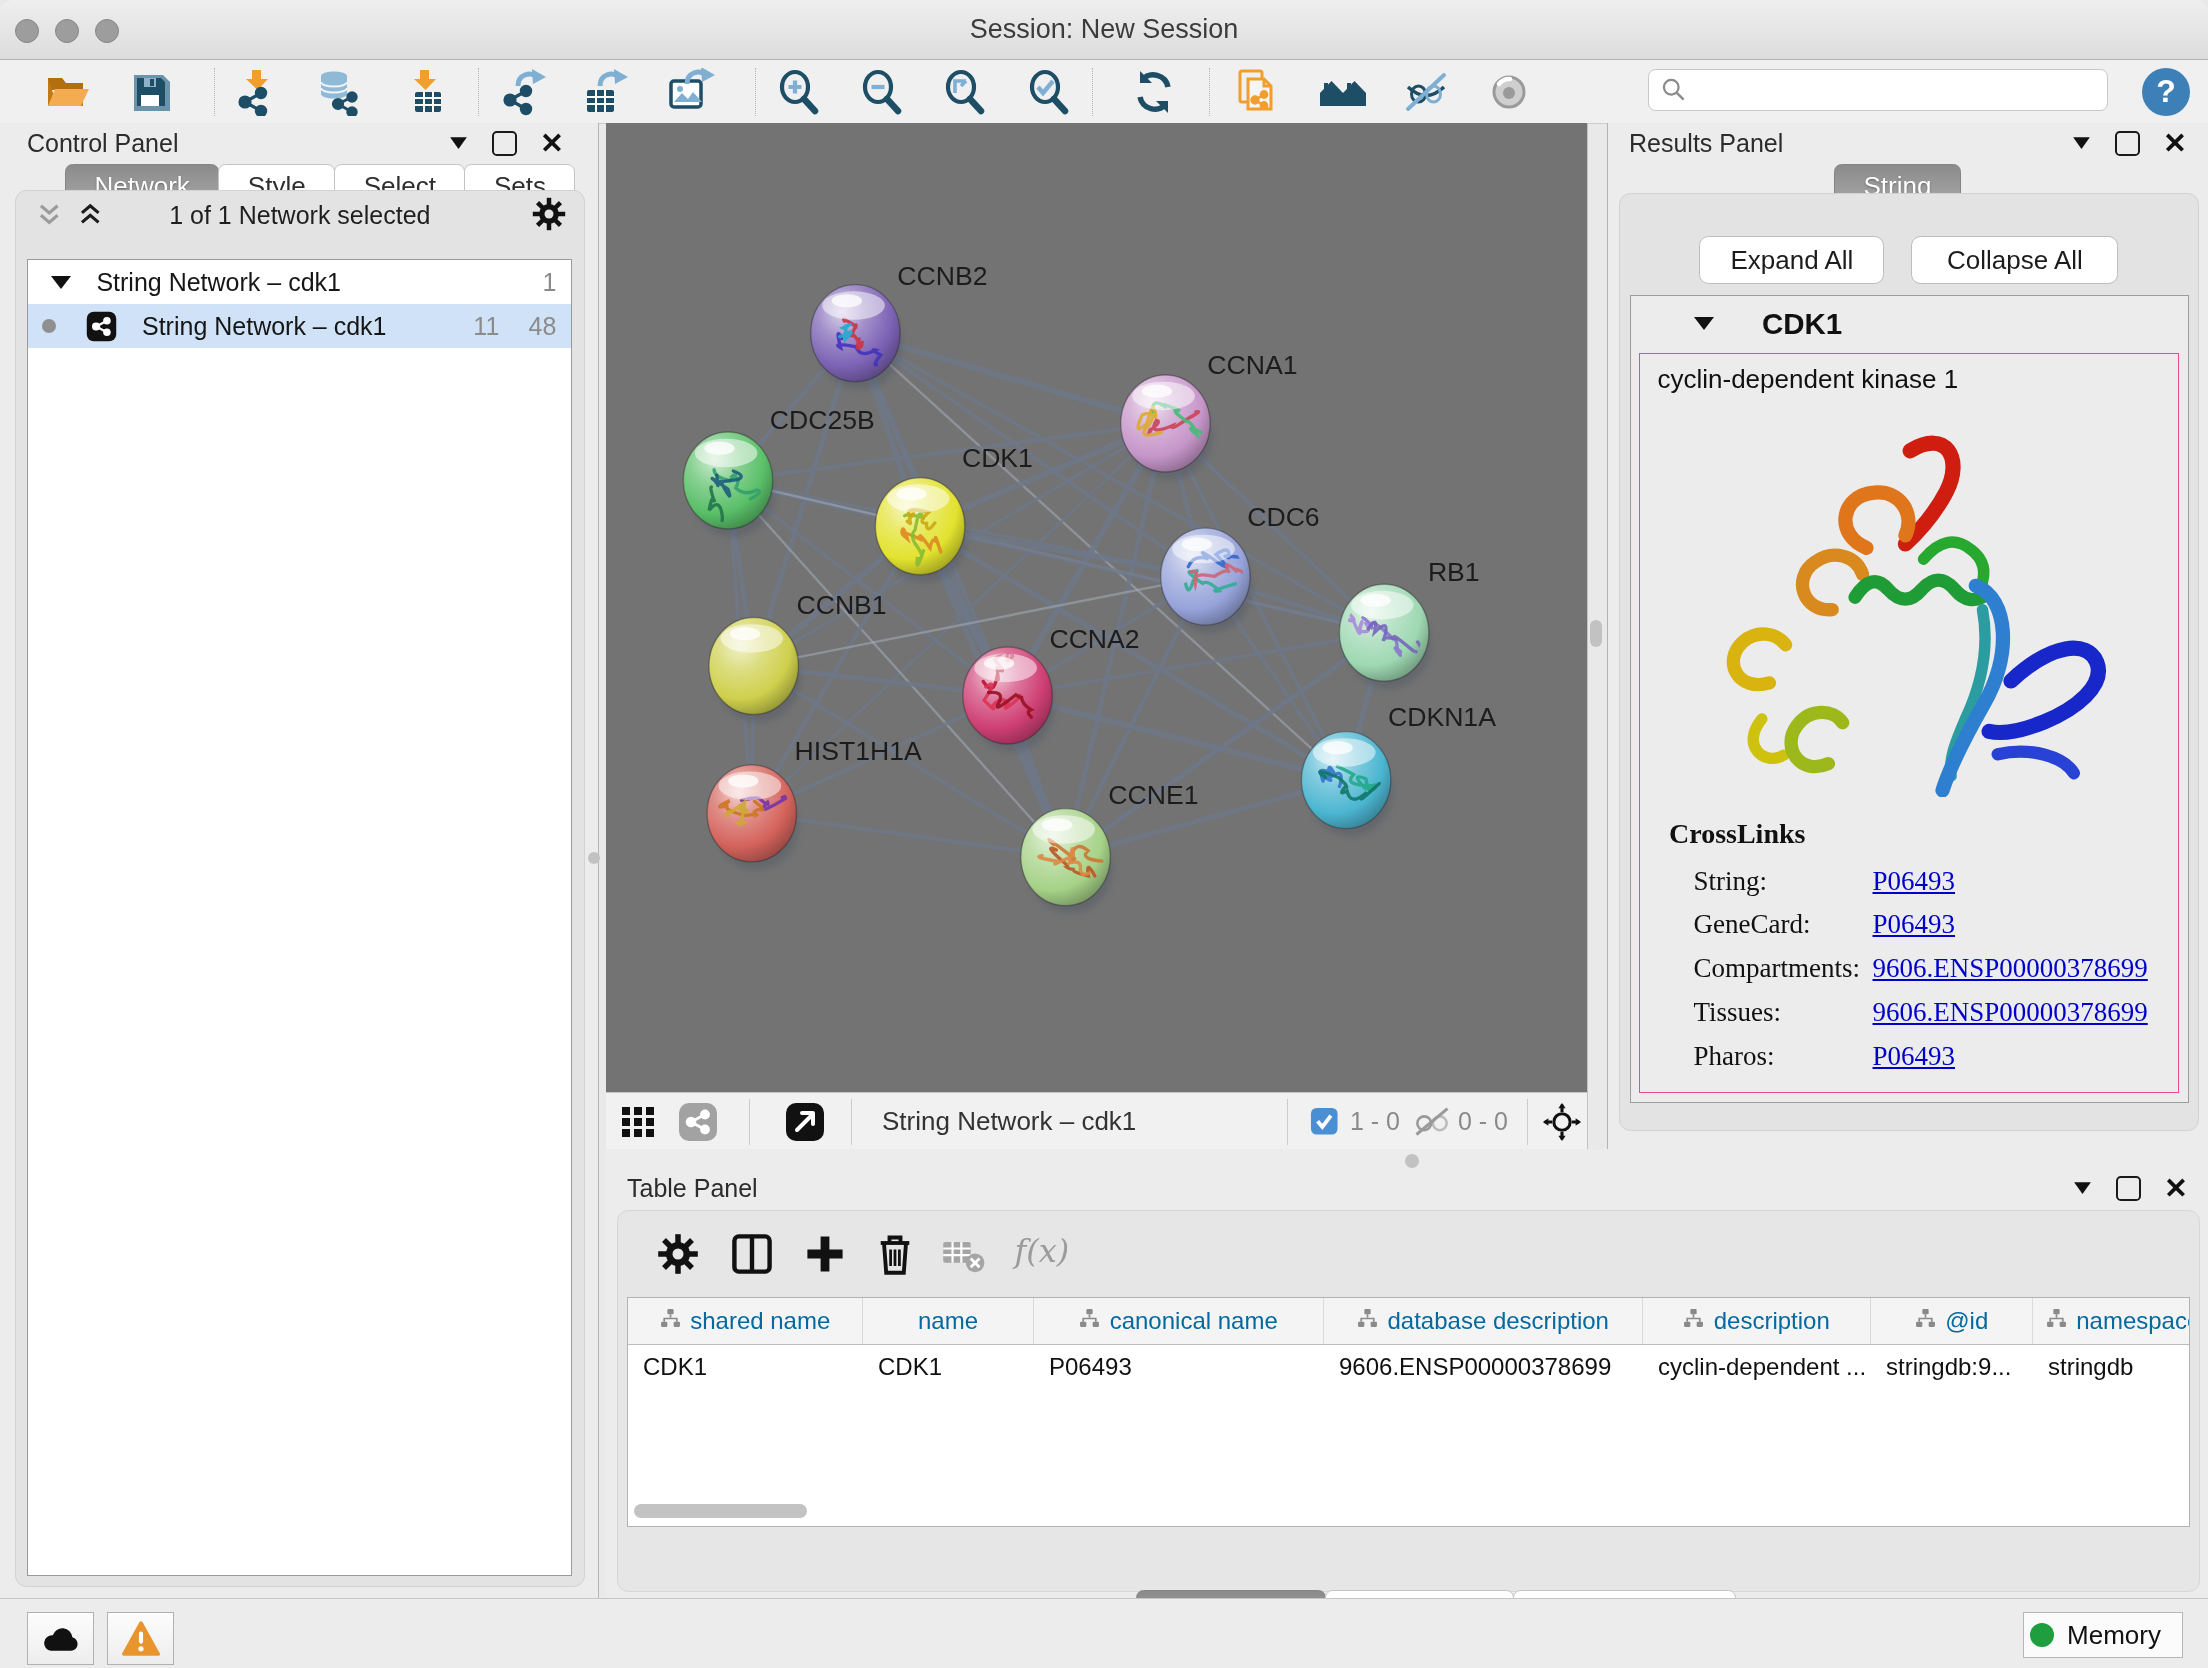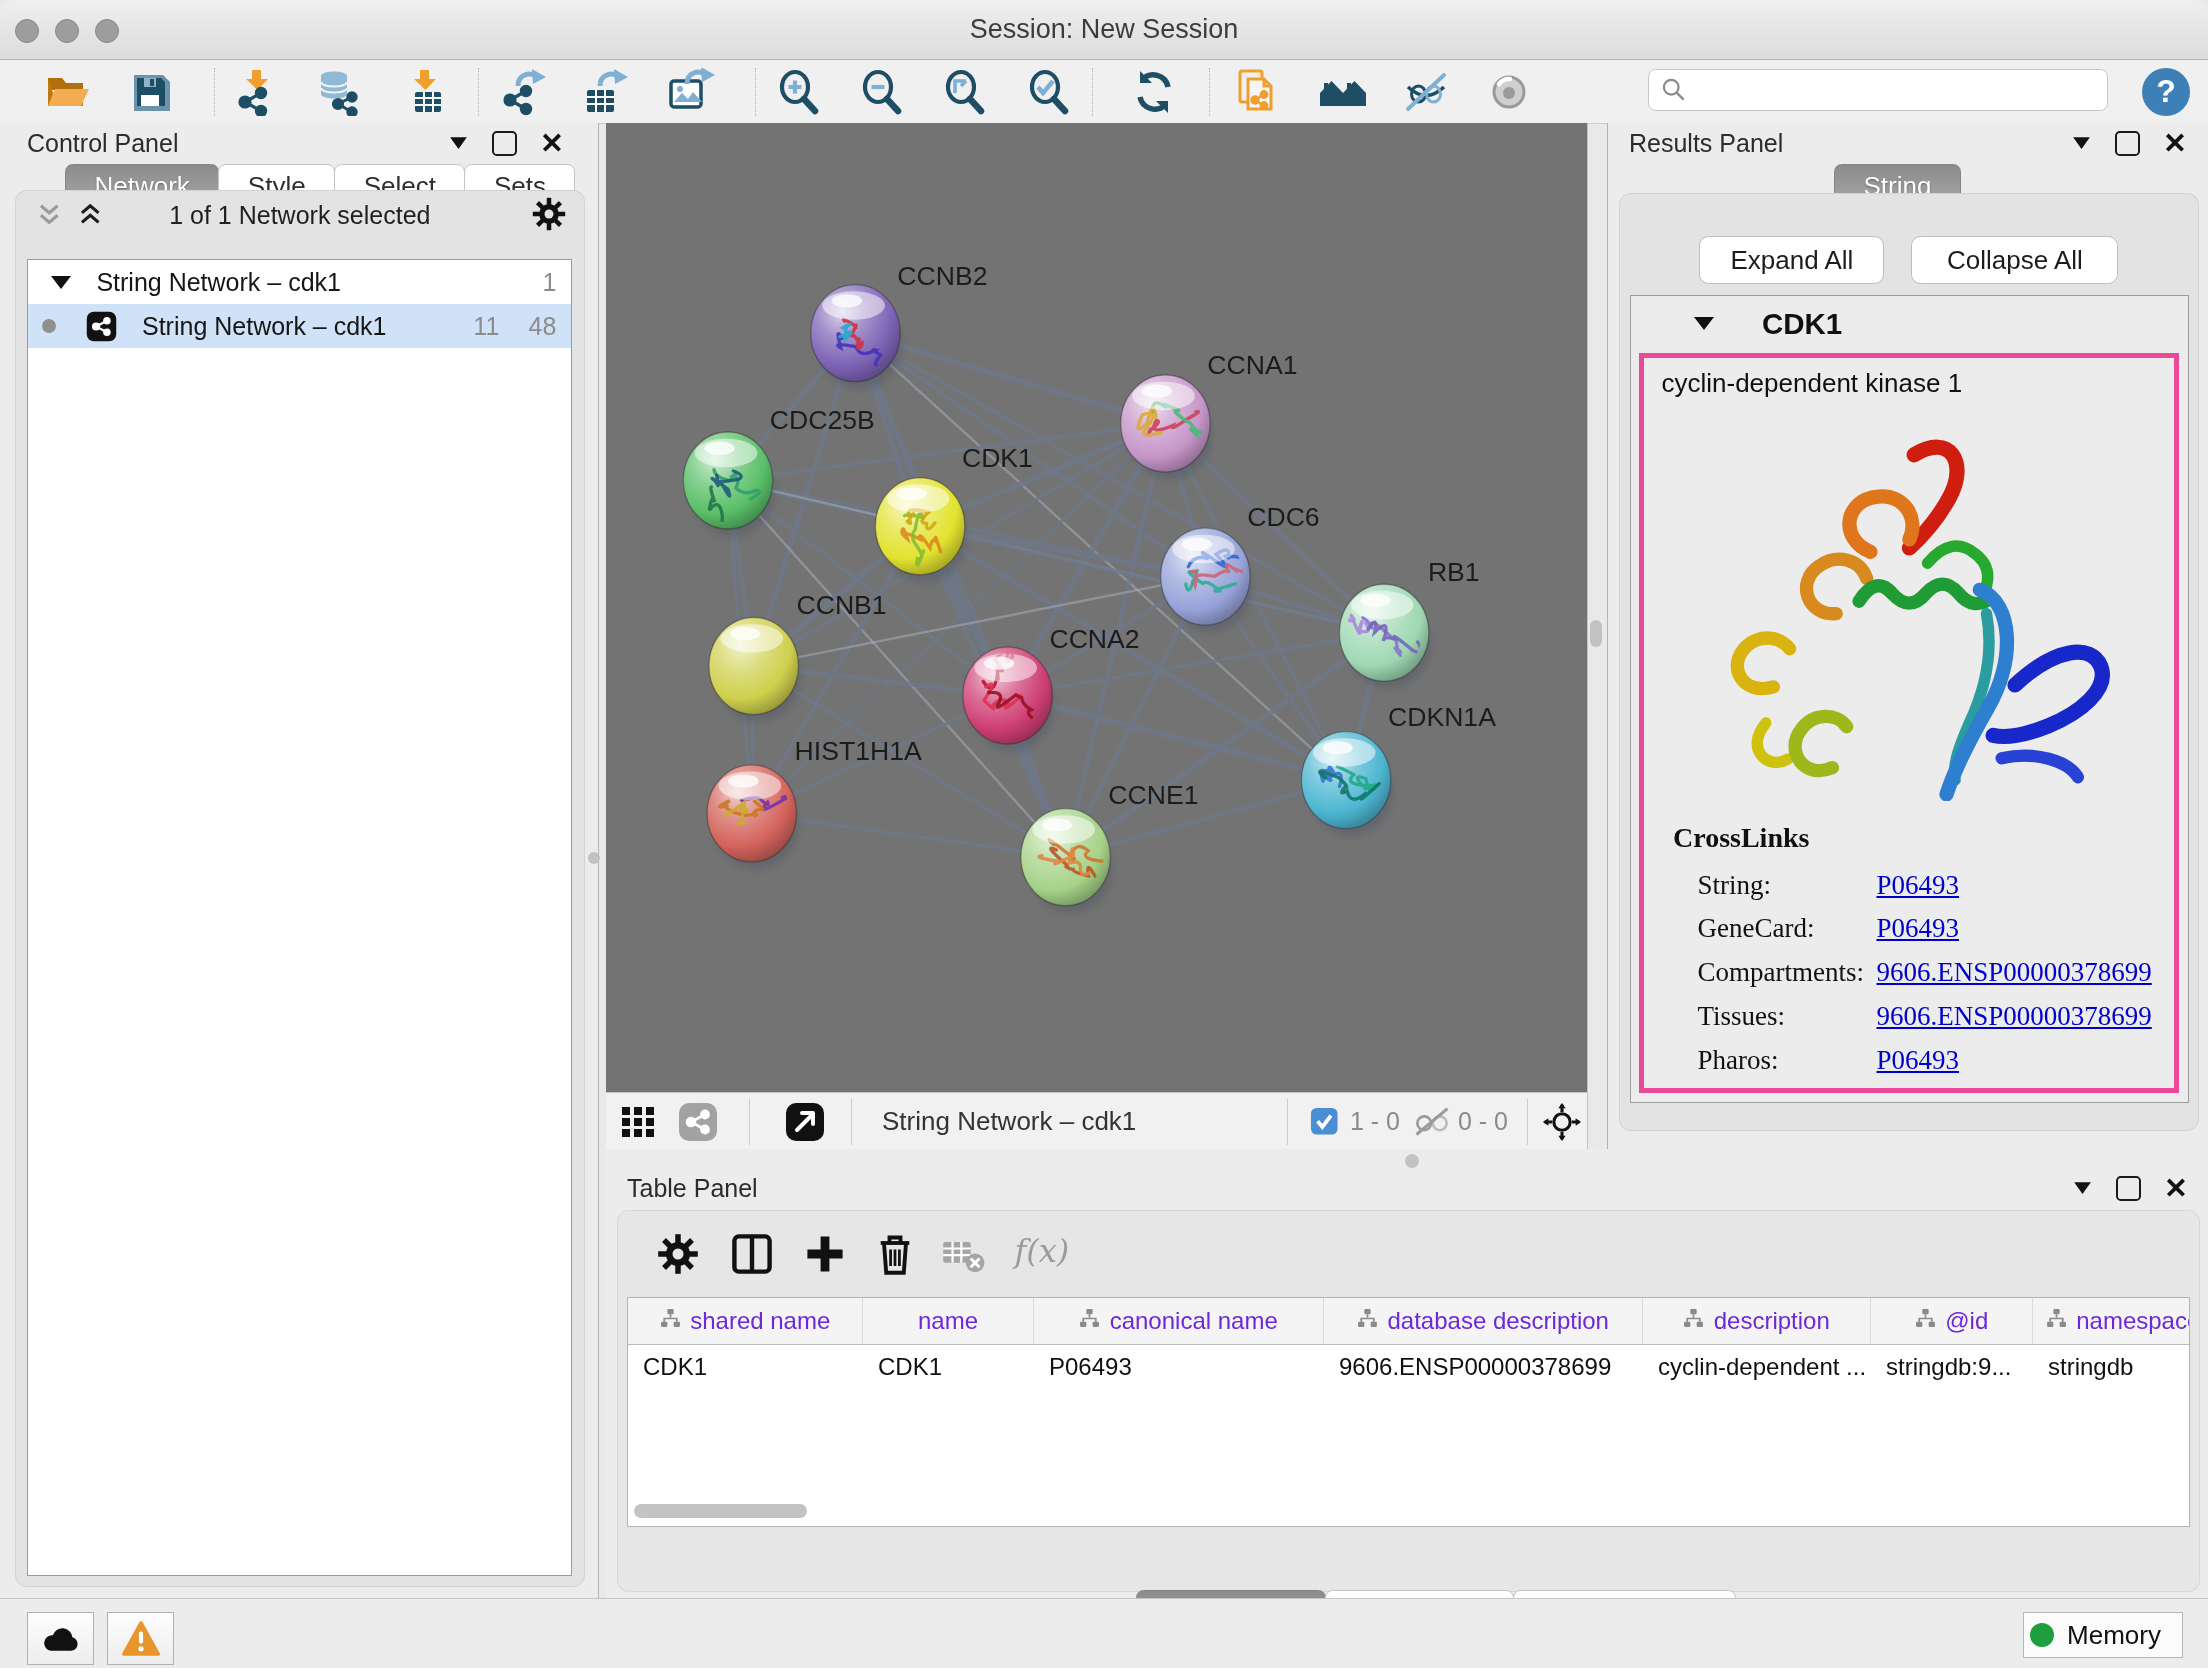--- a/index.html
+++ b/index.html
@@ -72,39 +72,39 @@
   .rp-tabs{position:absolute;left:226px;top:41px;display:flex}
   .rp-body{position:absolute;left:11.4px;right:9.5px;top:70px;height:936px;background:#e3e3e3;
            border:1px solid #d2d2d2;border-radius:11.4px}
   .rp-btn{position:absolute;top:42px;height:46px;line-height:46px;background:#fff;border:1px solid #bdbdbd;
           border-radius:9.5px;font-size:26px;color:#1c1c1c;text-align:center}
   .rp-box{position:absolute;left:9.5px;width:559px;top:101px;height:808px;border:1.9px solid #9c9c9c;
           background:#ececec;box-sizing:border-box}
   .rp-phead{position:absolute;left:0;right:0;top:0;height:57px}
   .rp-phead .caret{margin-left:63px;position:absolute;top:21px}
   .rp-pname{position:absolute;left:131px;top:11.4px;font-size:29.5px;font-weight:bold;color:#111}
-  .rp-content{position:absolute;left:8.6px;right:8.6px;top:57px;bottom:8.6px;border:5px solid #ec4899;background:#ececec}
+  .rp-content{position:absolute;left:8.6px;right:8.6px;top:57px;bottom:8.6px;border:1px solid #ec4899;background:#ececec}
   .rp-desc{position:absolute;left:17px;top:9.5px;font-size:26px;color:#111}
   .ribbon{position:absolute;left:36px;top:53px}
   .cl-title{position:absolute;left:28.5px;top:464px;font-family:"Liberation Serif",serif;
             font-size:28px;font-weight:bold;color:#111}
   .cl-row{position:absolute;left:0;right:0;height:38px}
   .cl-label{position:absolute;left:53px;font-family:"Liberation Serif",serif;font-size:27px;color:#111}
   .cl-value{position:absolute;left:232px;font-family:"Liberation Serif",serif;font-size:27px;
             color:#0000cc;text-decoration:underline}
   
   .table-panel{position:absolute;left:606px;top:1172px;width:1603px;height:426px;background:#ececec}
   .tp-body{position:absolute;left:11.4px;right:9.5px;top:38px;height:380px;background:#e6e6e6;
            border:1px solid #d6d6d6;border-radius:11.4px}
   .tp-i{position:absolute;top:21px;width:44px;height:44px}
   .fx{font-family:"DejaVu Serif",serif;font-style:italic;font-size:32px;color:#9b9b9b}
   .tp-table{position:absolute;left:8.6px;right:8.6px;top:86px;height:228px;background:#fff;
             border:1px solid #b3b3b3;overflow:hidden}
   .thead{display:flex;height:46px;background:#f4f4f4;border-bottom:1.9px solid #bcbcbc}
-  .th{display:flex;align-items:center;justify-content:center;gap:9.5px;font-size:24px;color:#6d28d9;
+  .th{display:flex;align-items:center;justify-content:center;gap:9.5px;font-size:24px;color:#0369a1;
       border-right:1px solid #dadada;box-sizing:border-box;overflow:hidden;white-space:nowrap;flex:0 0 auto}
   .th svg{width:21px;height:21px;flex:0 0 auto}
   .trw{display:flex;height:44px;align-items:center}
   .td{font-size:24px;color:#111;padding-left:15px;box-sizing:border-box;overflow:hidden;white-space:nowrap;flex:0 0 auto}
   .hthumb{position:absolute;left:5.7px;bottom:7.6px;width:173px;height:14.3px;background:#c3c3c3;border-radius:7.6px}
   .tp-tabs{position:absolute;left:518px;top:379px;display:flex}
   
   .status-bar{position:absolute;left:0;top:1598px;width:2208px;height:70px;background:#ececec;
               border-top:1px solid #c6c6c6}
   .sq-btn{position:absolute;top:13.3px;width:67px;height:53px;background:linear-gradient(#fdfdfd,#ededed);

